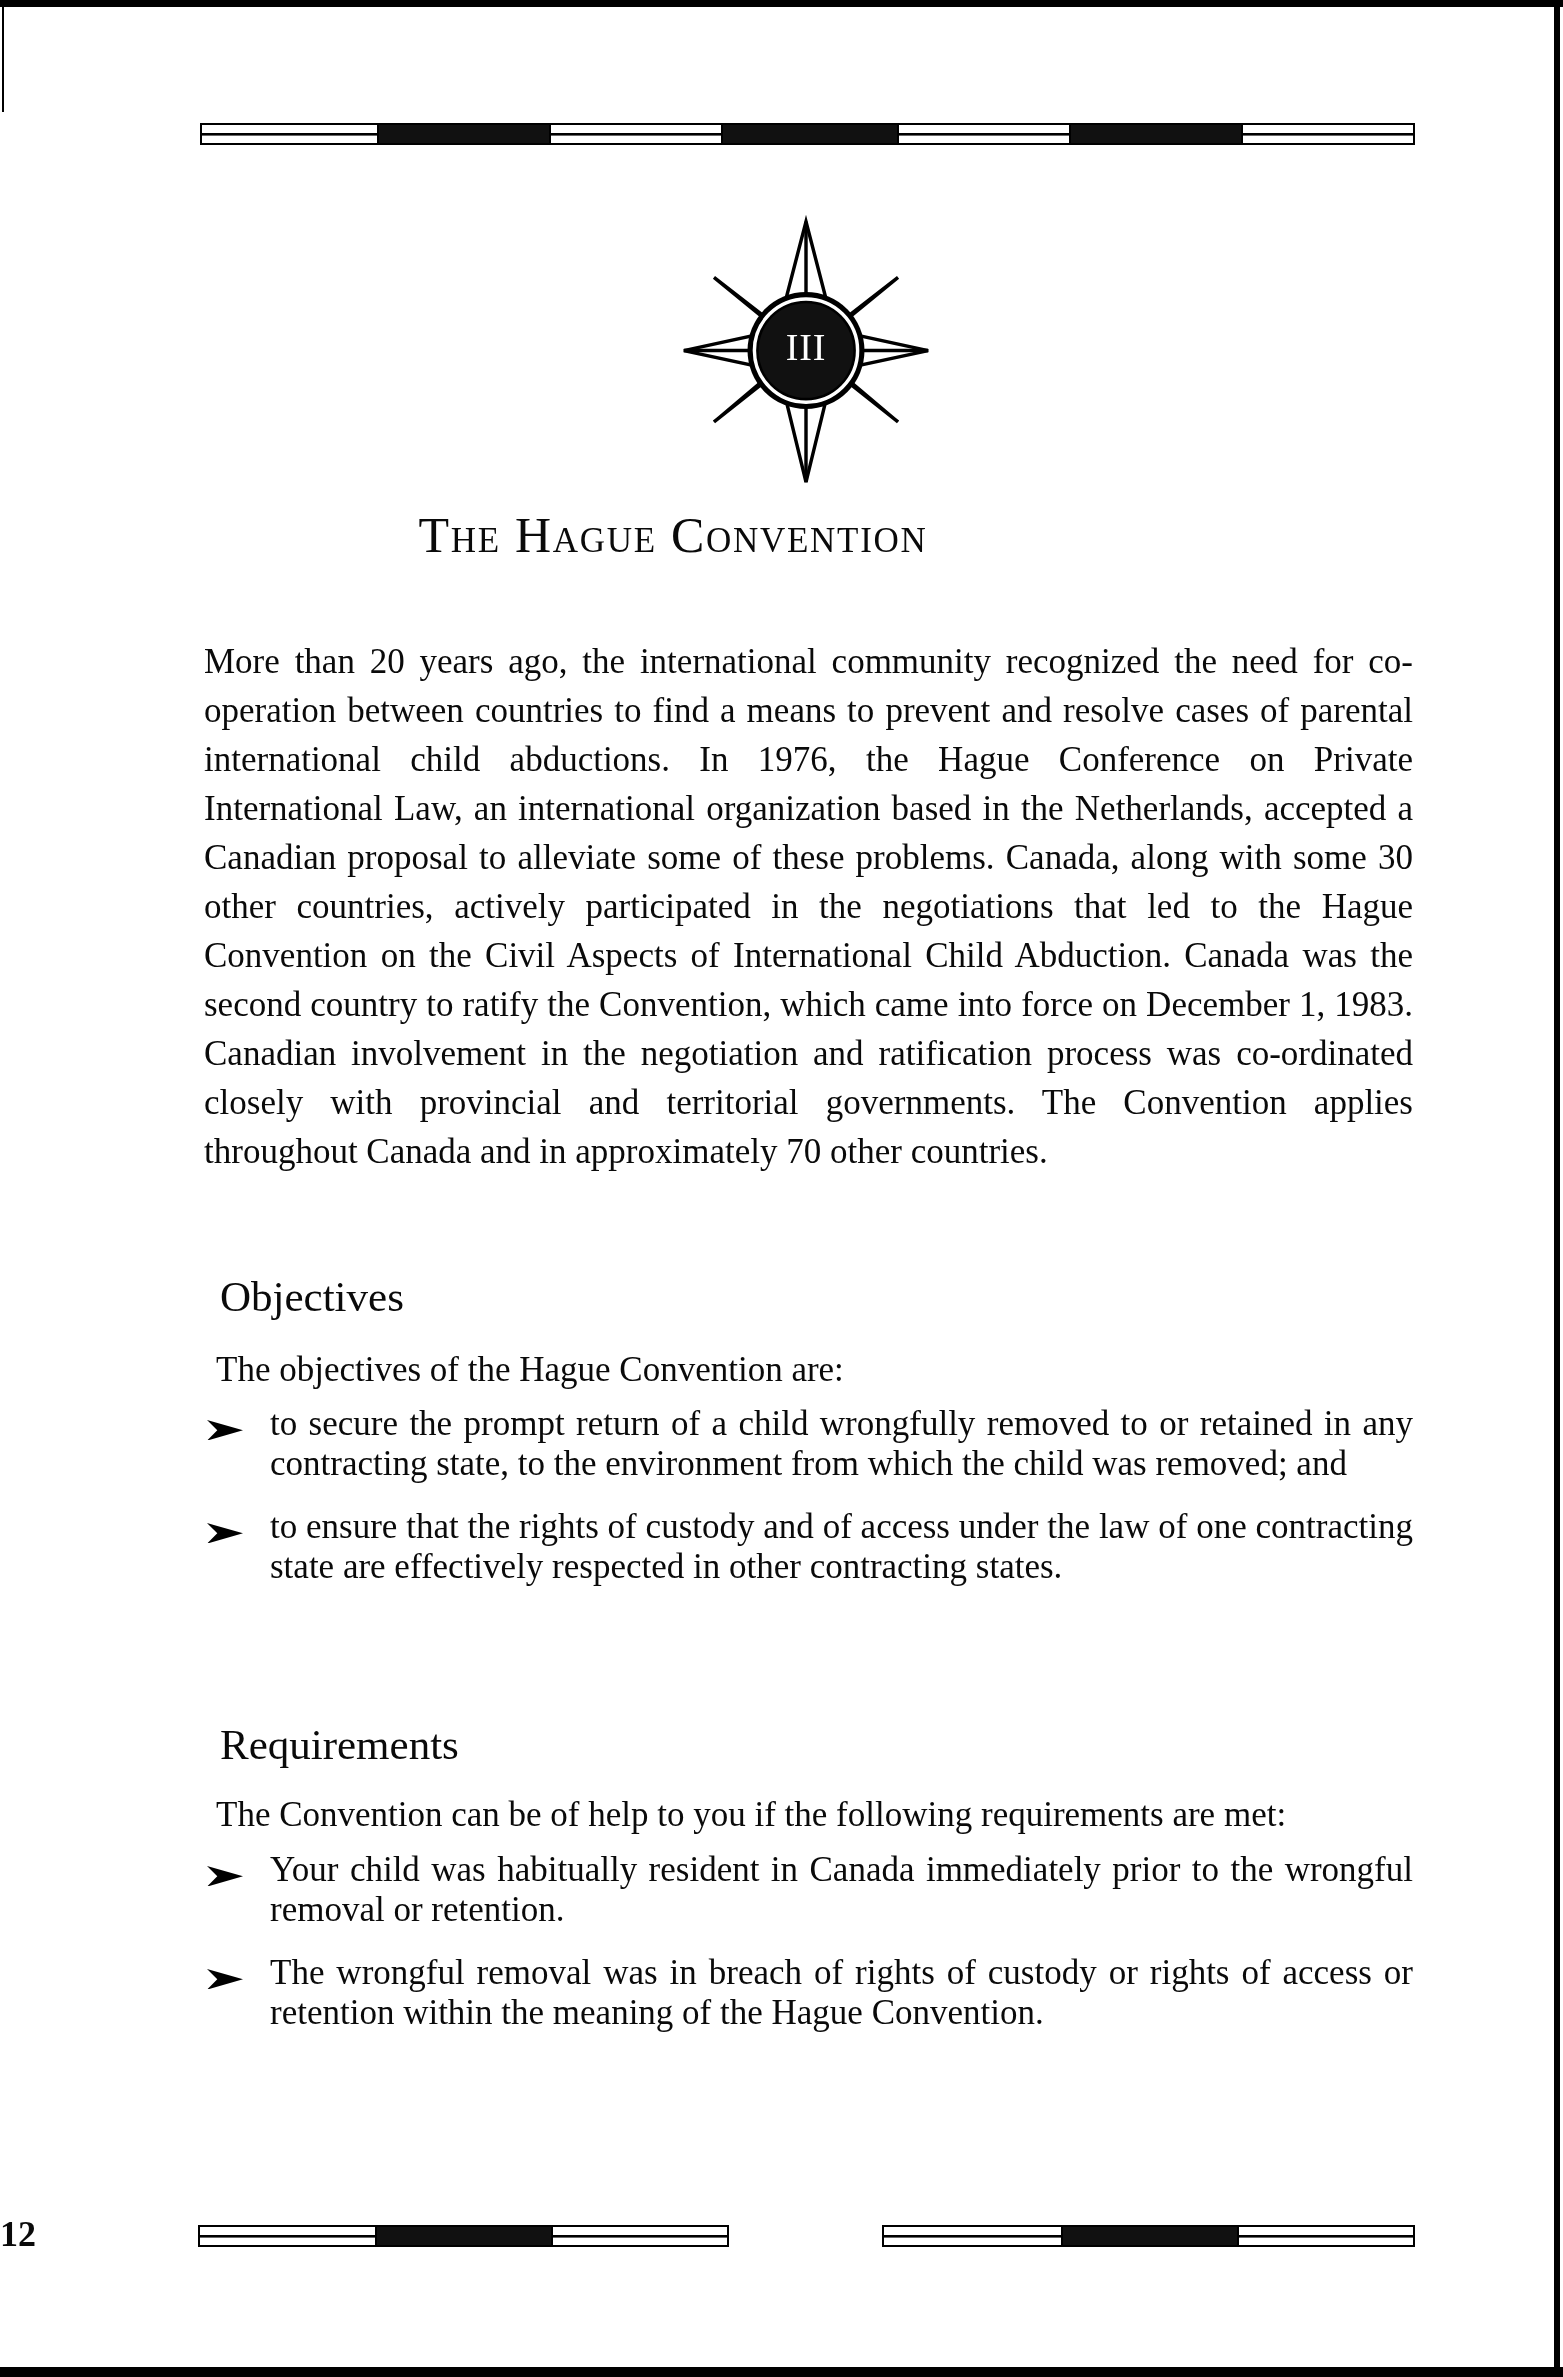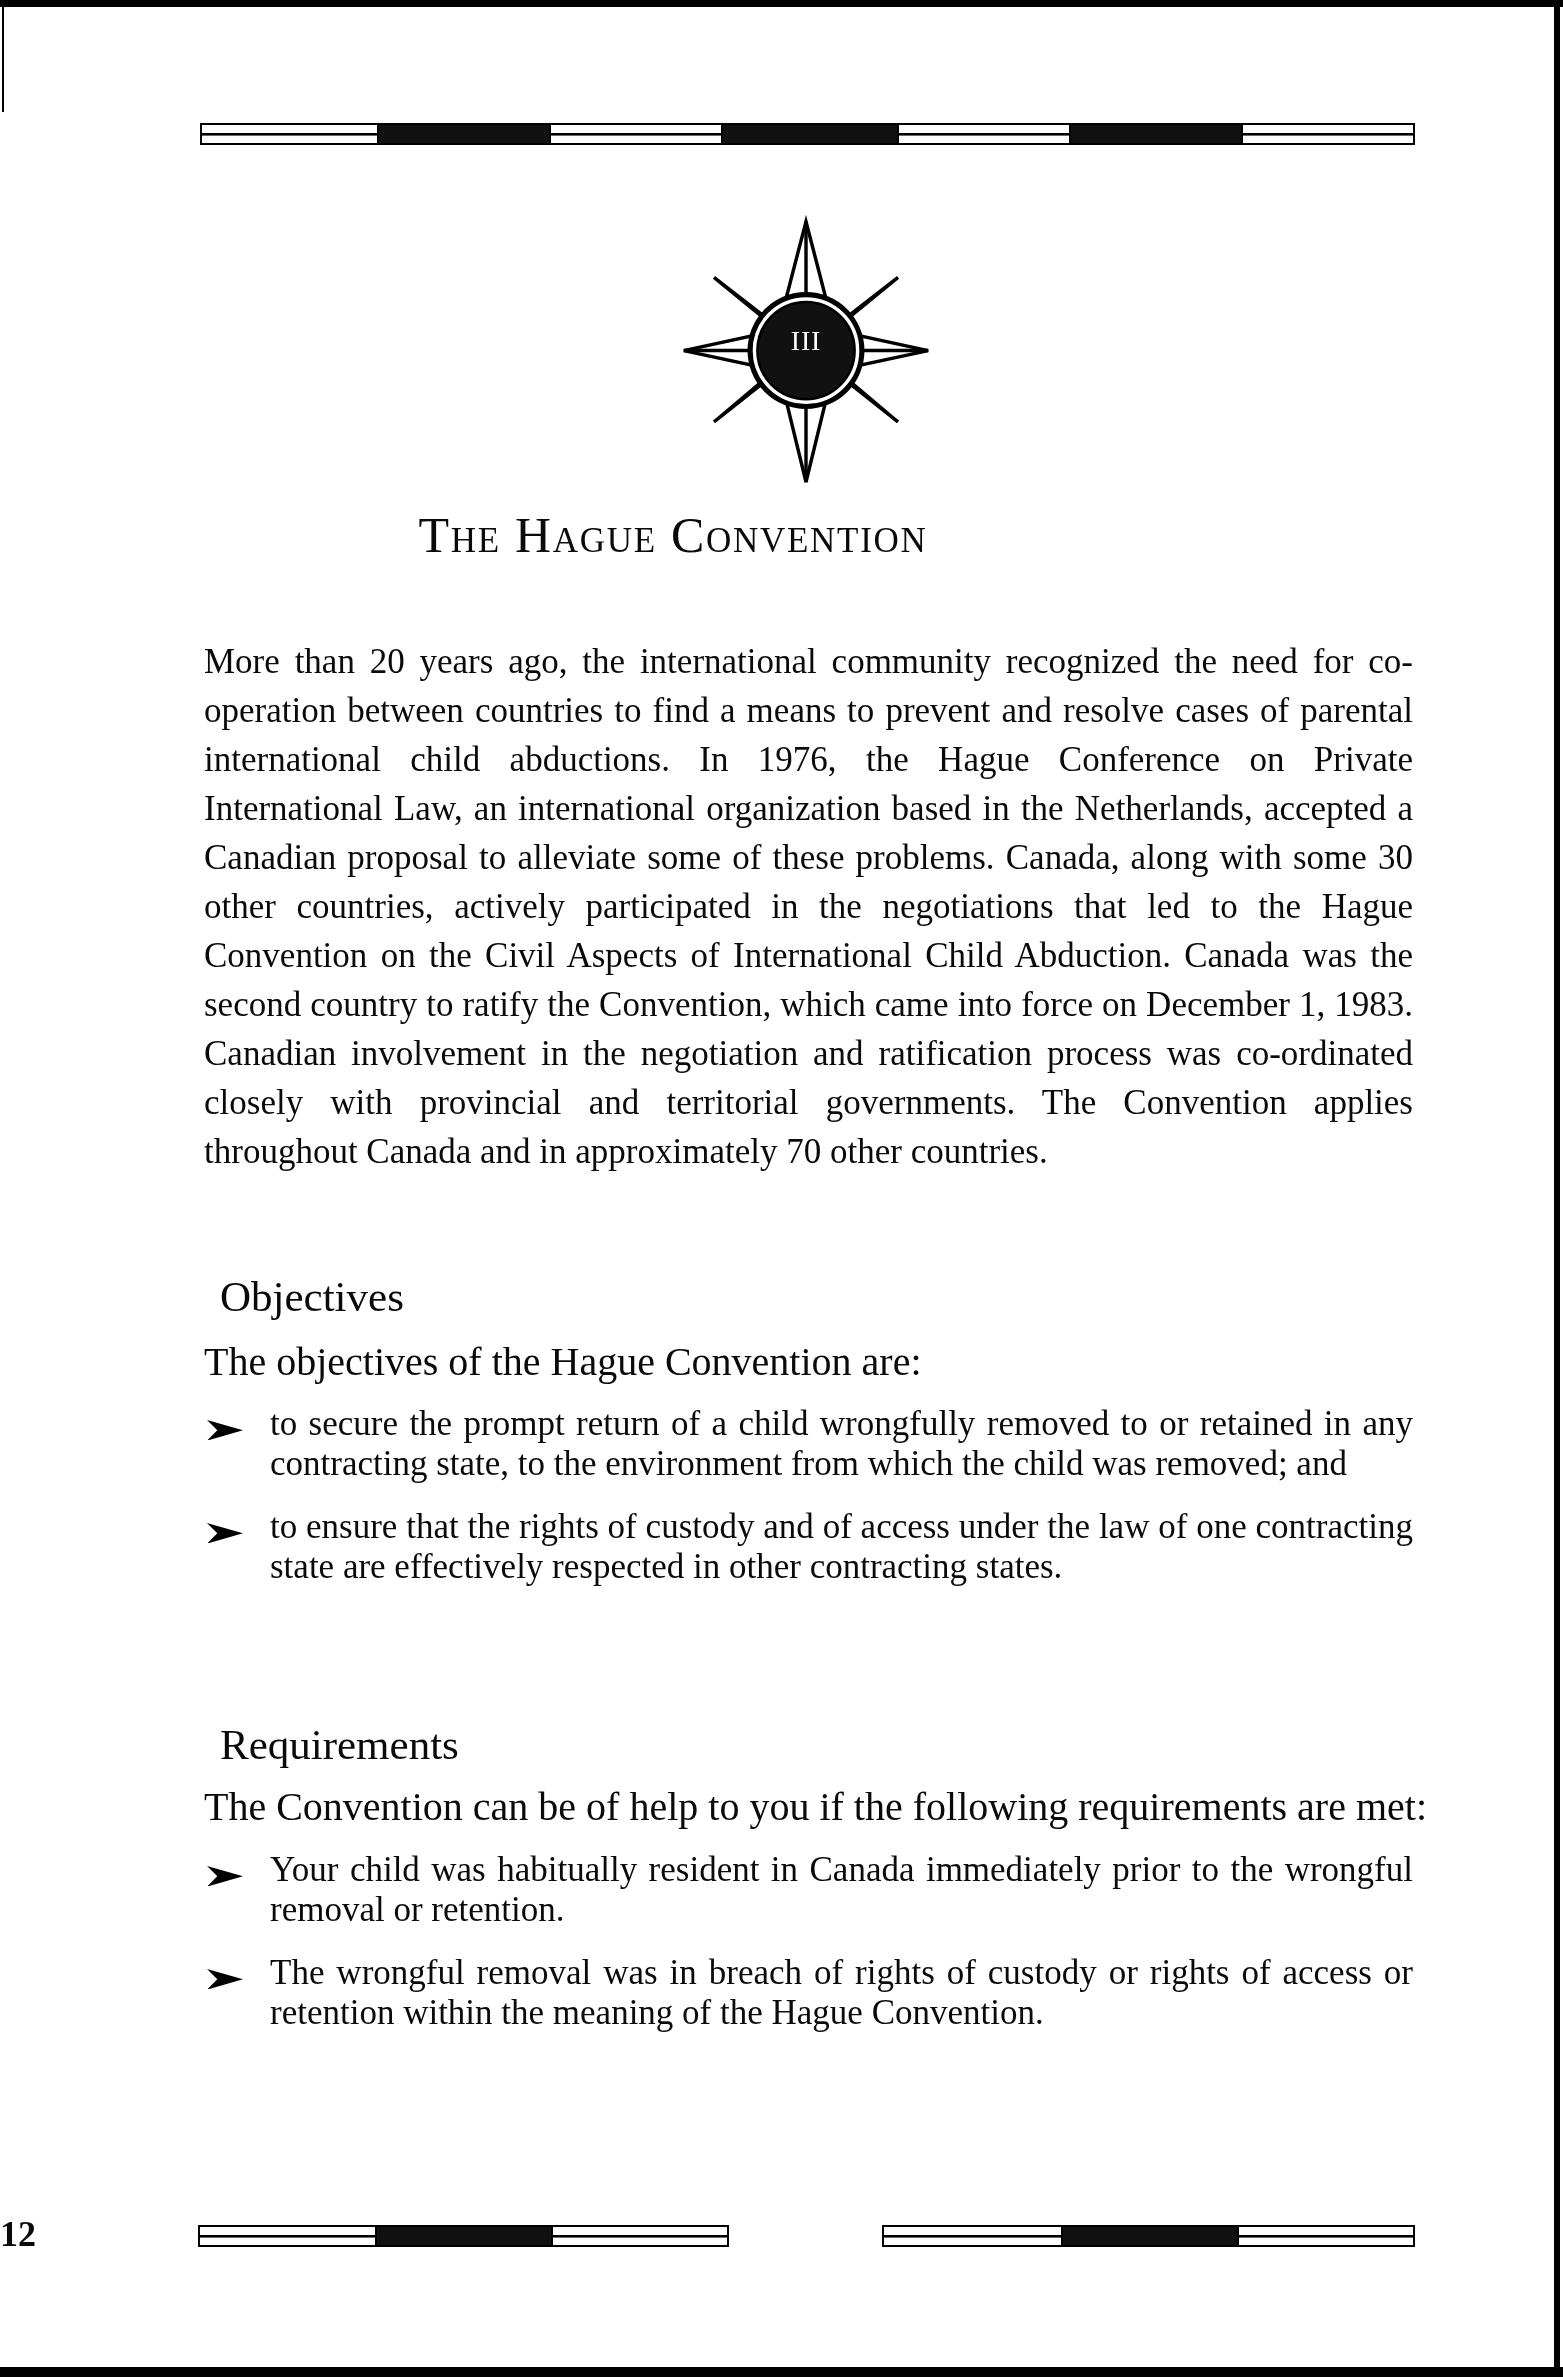--- a/index.html
+++ b/index.html
@@ -20,36 +20,36 @@
   .rule .seg.dark { background: #111; }
   .rule .seg + .seg { border-left: none; }
 
   #top-rule { left: 200px; top: 123px; width: 1216px; }
   #bottom-rule-left { left: 198px; top: 2225px; width: 532px; }
   #bottom-rule-right { left: 882px; top: 2225px; width: 533px; }
 
   
   #compass { position: absolute; left: 677px; top: 211px; width: 258px; height: 280px; }
   .chapter-numeral { position: absolute; left: 0; top: 0; width: 100%; text-align: center;
-      font-family: "Liberation Serif", serif; color: #fff; font-size: 28px; letter-spacing: 0.9px; }
+      font-family: "Liberation Serif", serif; color: #fff; font-size: 38px; letter-spacing: 0.9px; }
 
   
   #page-title { position: absolute; left: 0; top: 506px; width: 1346px; text-align: center;
       font-size: 50px; font-variant: small-caps; letter-spacing: 1.7px; font-weight: normal; margin: 0; }
 
   
   .text-block { position: absolute; left: 204px; width: 1209px; font-size: 35px; line-height: 49px; }
   #intro { top: 637px; text-align: justify; }
   #intro p { margin: 0; }
 
   .section-heading { position: absolute; left: 204px; font-size: 43px; margin: 16px; font-weight: normal; }
   #objectives-heading { top: 1256px; }
   #requirements-heading { top: 1704px; }
 
-  .lead { position: absolute; left: 204px; font-size: 40px; margin: 0; }
+  .lead { position: absolute; left: 204px; font-size: 35px; margin: 12px; }
   #objectives-lead { top: 1338px; }
   #requirements-lead { top: 1783px; }
 
   .bullets { position: absolute; left: 204px; width: 1209px; margin: 0; padding: 0; list-style: none; font-size: 35px; line-height: 40px; }
   .bullets li { position: relative; padding-left: 66px; text-align: justify; margin-bottom: 23px; }
   .bullets .arrow { position: absolute; left: 2.6px; top: 15.5px; width: 36px; height: 20.7px; }
   #objectives-list { top: 1404px; }
   #requirements-list { top: 1850px; }
 
   #page-number { position: absolute; left: 0; top: 2213px; width: 1561px; text-align: left;

